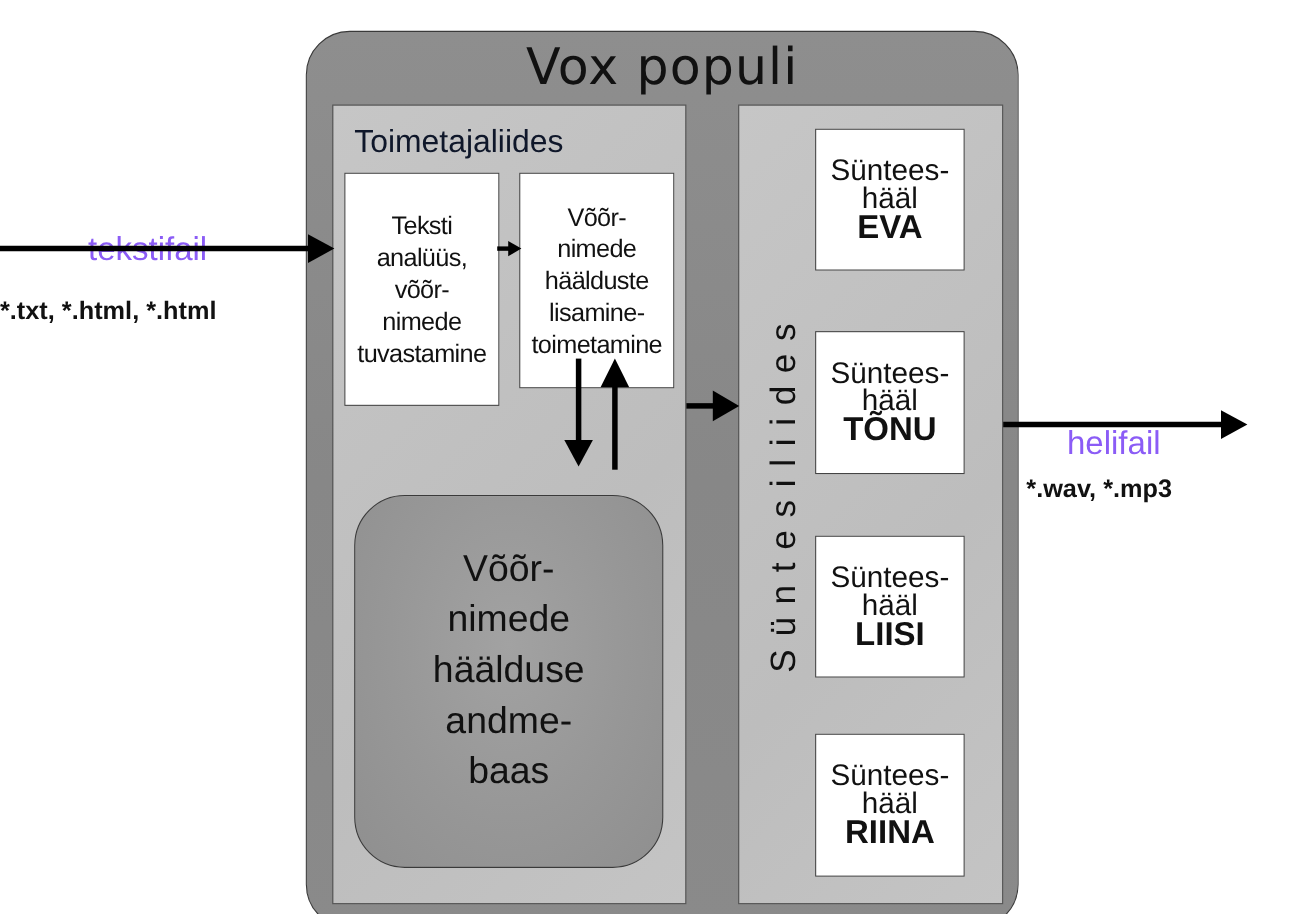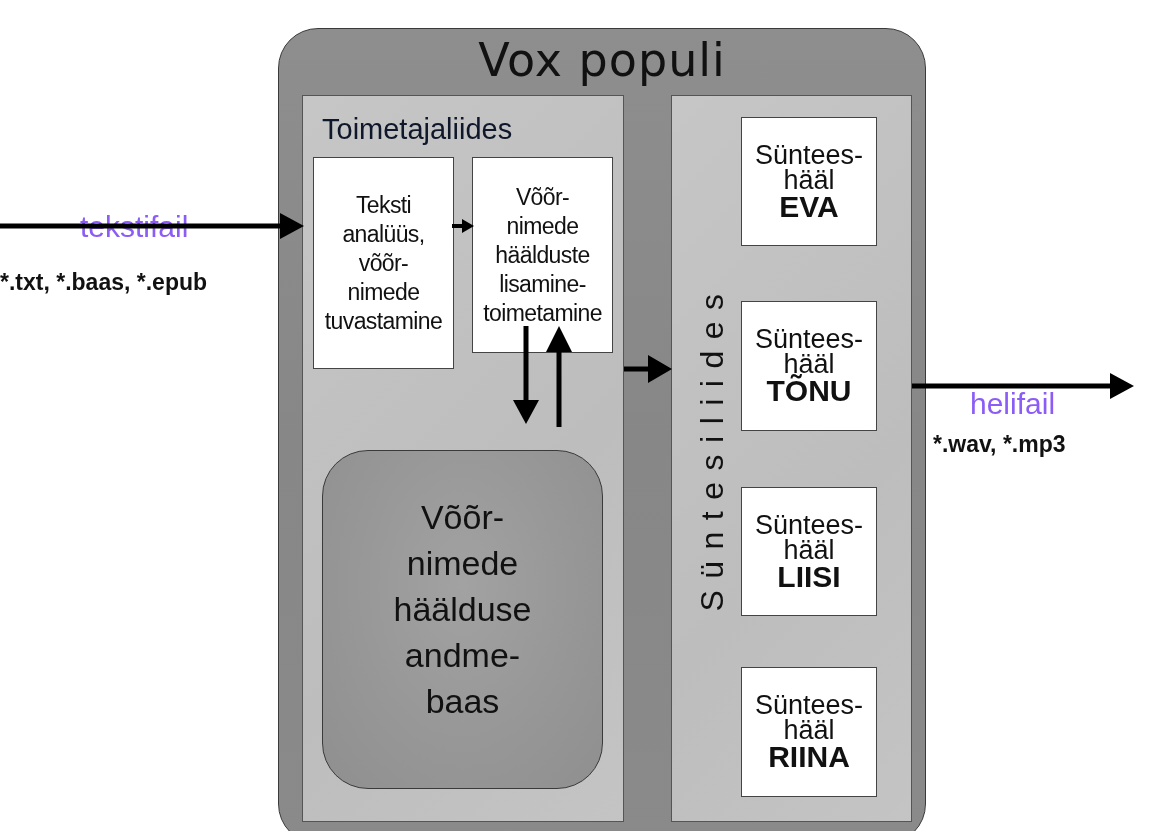--- a/index.html
+++ b/index.html
@@ -115,21 +115,21 @@
   <div class="l2">hääl</div>
   <div class="name">LIISI</div>
 </div>
 <div class="abs wbox voice-box" style="left:741px; top:640px; width:136px; height:130px;">
   <div class="l1">Süntees-</div>
   <div class="l2">hääl</div>
   <div class="name">RIINA</div>
 </div>
 
 <div class="abs io-label" style="left:80px; top:183px;">tekstifail</div>
-<div class="abs io-formats" style="left:0px; top:242px;">*.txt, *.baas, *.epub</div>
+<div class="abs io-formats" style="left:0px; top:242px;">*.txt, *.html, *.html</div>
 <div class="abs io-label" style="left:970px; top:360px;">helifail</div>
 <div class="abs io-formats" style="left:933px; top:404px;">*.wav, *.mp3</div>
 
 <svg class="arrows" width="1174" height="831" viewBox="0 0 1174 831">
   <g fill="#000" stroke="#000">
 
     <g>
       <line x1="0" y1="226" x2="282" y2="226" stroke-width="5"></line>
       <polygon points="280,213 304,226 280,239" stroke="none"></polygon>
     </g>

